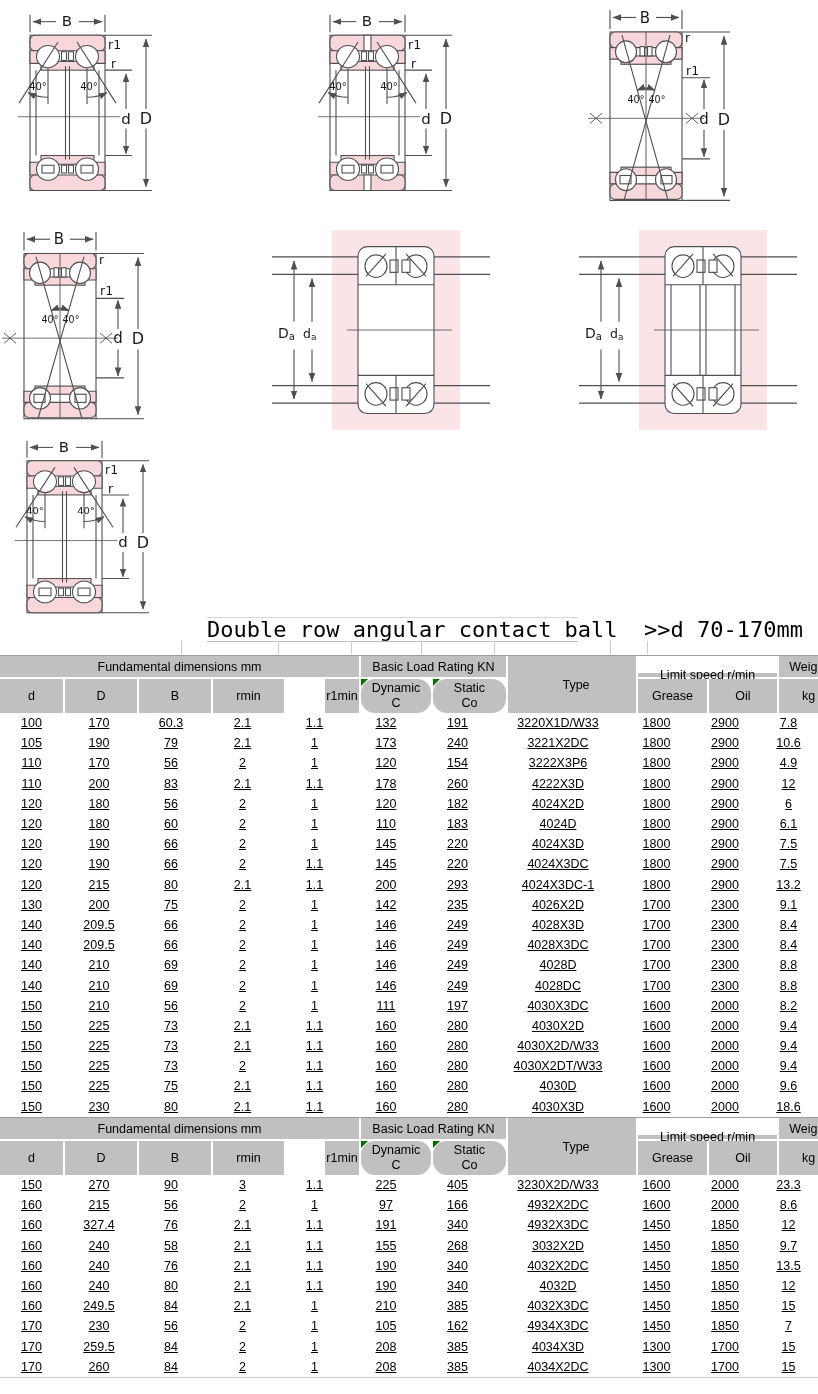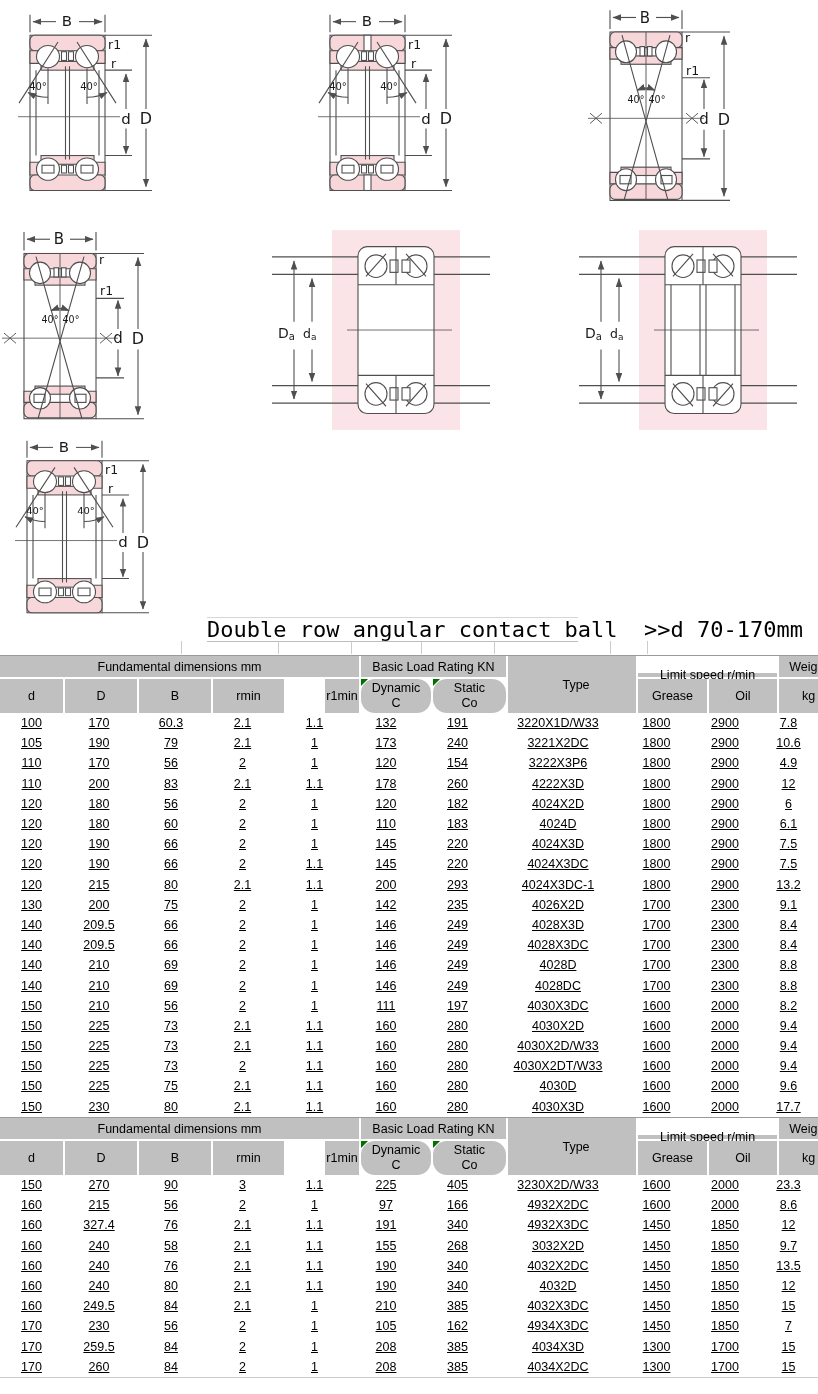--- a/index.html
+++ b/index.html
@@ -336,21 +336,21 @@
         <div>150</div>
         <div>230</div>
         <div>80</div>
         <div>2.1</div>
         <div>1.1</div>
         <div>160</div>
         <div>280</div>
         <div>4030X3D</div>
         <div>1600</div>
         <div>2000</div>
-        <div>17.7</div>
+        <div>18.6</div>
       </div>
     </div>
 </div>
 
 <div class="btable" id="table2">
   <div class="thead">
     <div class="hcell h-fund">Fundamental dimensions mm</div>
     <div class="hcell h-load">Basic Load Rating KN</div>
     <div class="hcell h-type">Type</div>
     <div class="hcell h-speed">Limit speed r/min</div>

